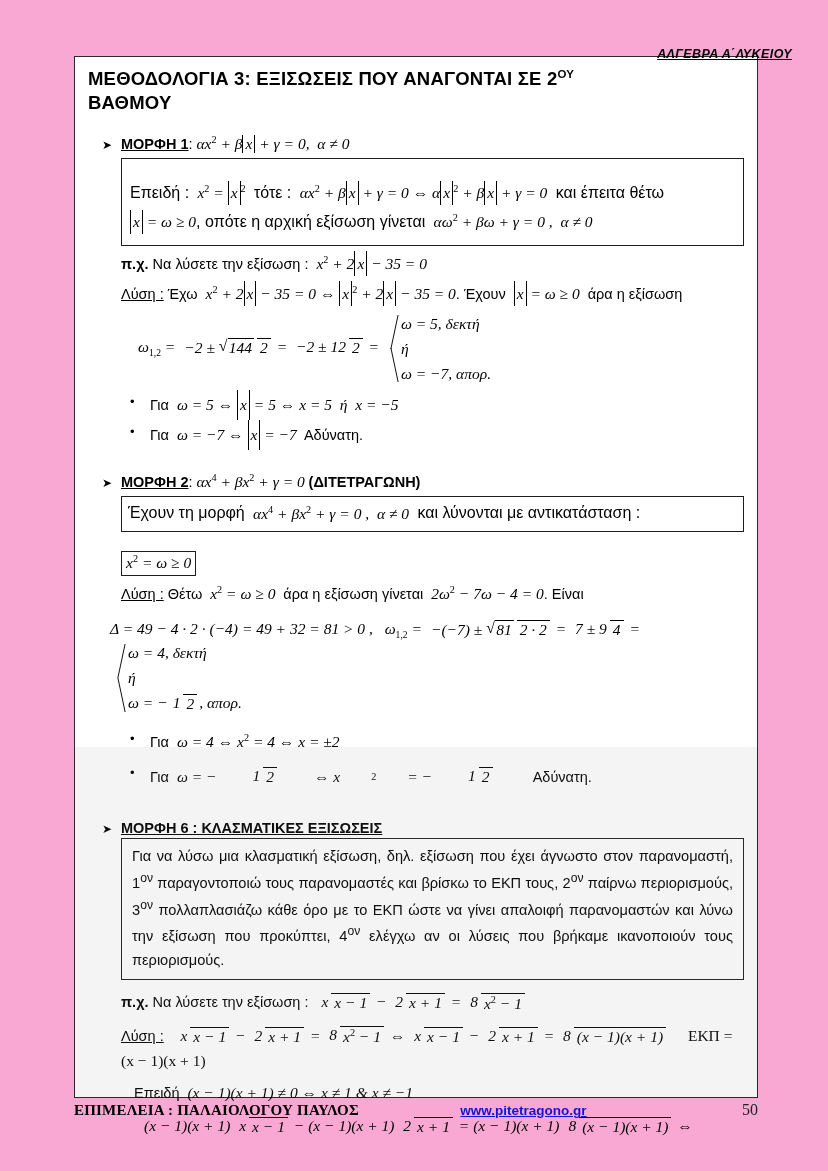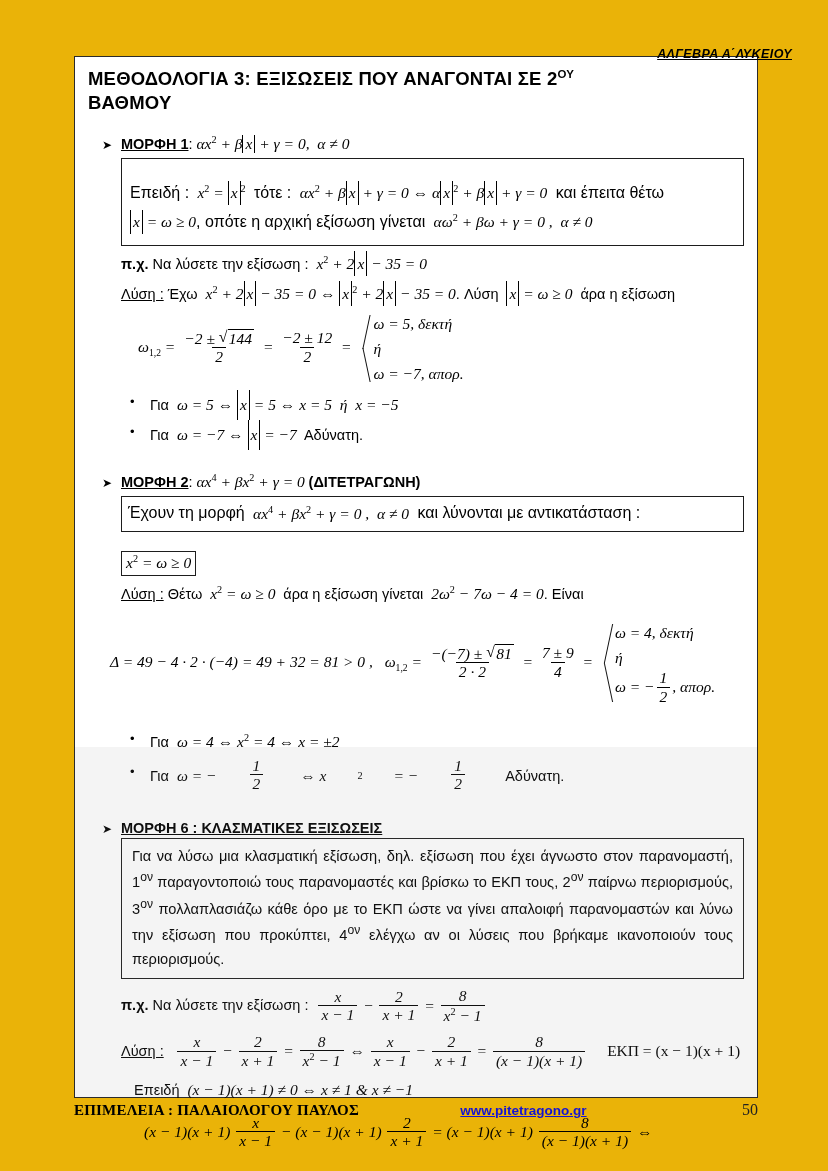--- a/index.html
+++ b/index.html
@@ -14,21 +14,21 @@
     position: relative;
     overflow: hidden;
   }
 
   
   .page {
     position: absolute;
     left: 0; top: 0;
     width: 828px;
     height: 1171px;
-    background: #eab308;
+    background: #f9a8d4;
   }
 
   .running-head {
     position: absolute;
     left: 0;
     top: 47px;
     width: 828px;
     text-align: right;
     padding-right: 36px;
     box-sizing: border-box;
@@ -162,22 +162,21 @@
     font-style: italic;
     font-size: 15.5px;
     white-space: nowrap;
   }
   .m sup { font-size: .66em; vertical-align: super; font-style: normal; }
   .m sub { font-size: .62em; vertical-align: sub; font-style: normal; }
   .mr { font-family: "Liberation Serif", serif; font-style: normal; font-size: 15.5px; }
 
   .frac {
     display: inline-flex;
-    flex-direction: column;
-    align-items: center;
+    flex-direction: row;
     vertical-align: middle;
     margin: 0 2px;
     position: relative;
     top: -1px;
   }
   .frac .num { padding: 0 3px; line-height: 1.12; }
   .frac .den { padding: 0 3px; line-height: 1.16; border-top: 1px solid #000; }
 
   .sqrt { display: inline-block; position: relative; padding-left: 9px; }
   .sqrt::before {
@@ -292,21 +291,21 @@
 
     <div class="line indent">
       <span class="bold">π.χ.</span>
       <span>Να λύσετε την εξίσωση :</span>
       <span class="m">&nbsp;x<sup>2</sup> + 2<span class="abs">x</span> − 35 = 0</span>
     </div>
 
     <div class="line indent">
       <span class="ul">Λύση :</span>
       <span>Έχω</span>
-      <span class="m">&nbsp;x<sup>2</sup> + 2<span class="abs">x</span> − 35 = 0 ⇔ <span class="abs">x</span><sup>2</sup> + 2<span class="abs">x</span> − 35 = 0</span><span>. Λύση</span>
+      <span class="m">&nbsp;x<sup>2</sup> + 2<span class="abs">x</span> − 35 = 0 ⇔ <span class="abs">x</span><sup>2</sup> + 2<span class="abs">x</span> − 35 = 0</span><span>. Έχουν</span>
       <span class="m">&nbsp;<span class="abs">x</span> = ω ≥ 0&nbsp;</span>
       <span>άρα η εξίσωση</span>
     </div>
 
     <div class="eqline center-ish">
       <span class="m">ω<sub>1,2</sub> =</span>
       <span class="m">
         <span class="frac">
             <span class="num">−2 ± <span class="sqrt"><span>144</span></span></span>
             <span class="den">2</span>
@@ -391,21 +390,21 @@
           <div class="m">
             <span>ω = −</span><span class="frac">
                 <span class="num">1</span>
                 <span class="den">2</span>
               </span><span>, απορ.</span>
           </div>
         </span>
       </span>
     </div>
 
-    <ul class="bullets" style="margin-top:20px;">
+    <ul class="bullets" style="margin-top:12px;">
       <li>
         <span>Για</span>
         <span class="m">&nbsp;ω = 4 ⇔ x<sup>2</sup> = 4 ⇔ x = ±2</span>
       </li>
       <li style="line-height:2.5;">
         <span>Για</span>
         <span class="m inlinecases">&nbsp;ω = −<span class="frac">
               <span class="num">1</span>
               <span class="den">2</span>
             </span>&nbsp;⇔ x<sup>2</sup> = −<span class="frac">

